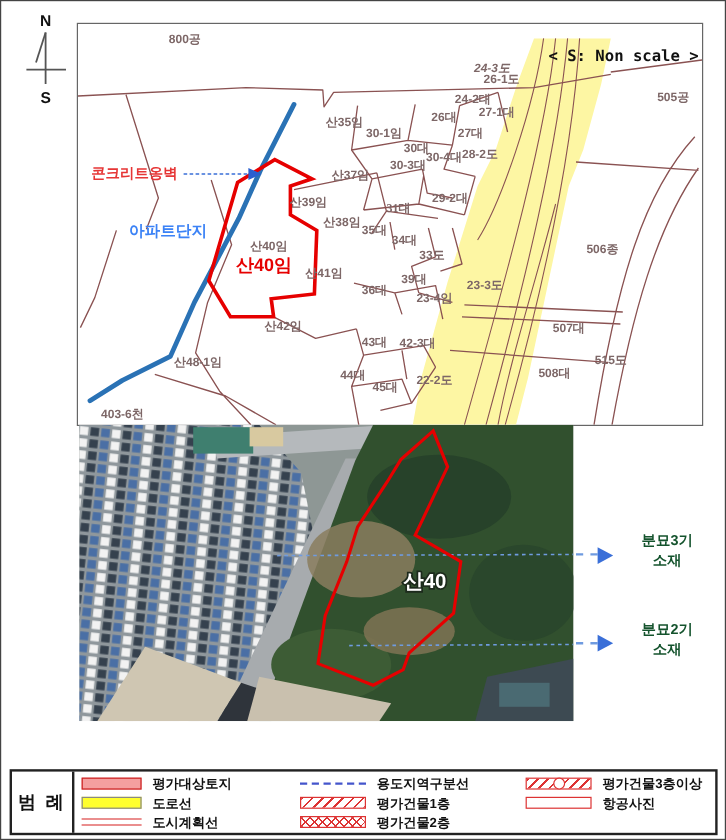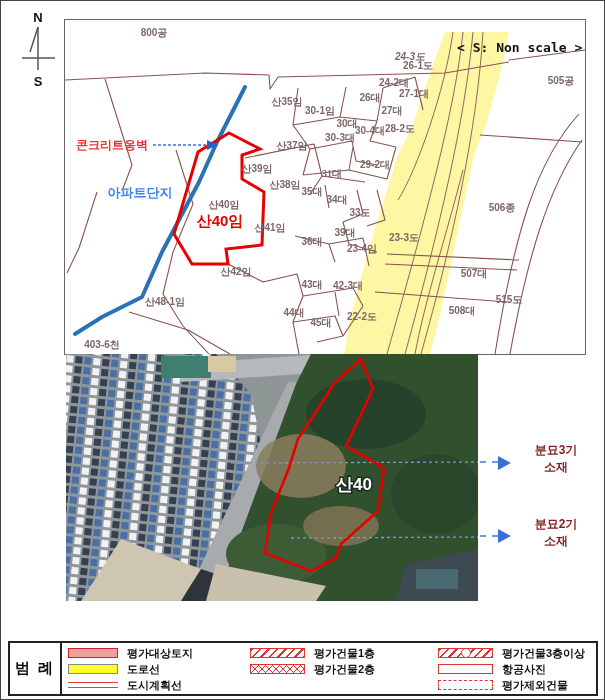--- a/index.html
+++ b/index.html
@@ -14,21 +14,21 @@
   #mapbox svg{position:absolute;left:0;top:0;}
   .plbl{position:absolute;transform:translate(-50%,-50%);white-space:nowrap;font-size:10px;color:#7d6767;font-weight:600;letter-spacing:0;}
   .lbl-subject{position:absolute;transform:translate(-50%,-50%);white-space:nowrap;font-size:15px;font-weight:bold;color:#e60000;}
   .lbl-wall{position:absolute;transform:translate(-50%,-50%);white-space:nowrap;font-size:12px;font-weight:bold;color:#e63535;}
   .lbl-apt{position:absolute;transform:translate(-50%,-50%);white-space:nowrap;font-size:13px;font-weight:bold;color:#3b82f6;}
   #scalenote{position:absolute;left:392px;top:20px;font-family:"DejaVu Sans Mono",monospace;font-size:13px;font-weight:bold;color:#111;white-space:nowrap;}
 
   
   #photo{position:absolute;left:65px;top:353px;width:412px;height:247px;overflow:hidden;}
   #aerial-title{position:absolute;left:333px;top:7px;width:74px;height:23px;background:rgba(233,229,244,.92);color:#7b4fa6;font-size:15px;font-weight:bold;display:flex;align-items:center;justify-content:center;letter-spacing:1px;}
-  .callout{position:absolute;width:64px;text-align:center;color:#7f1d1d;font-weight:bold;font-size:12px;line-height:17px;}
+  .callout{position:absolute;width:64px;text-align:center;color:#14532d;font-weight:bold;font-size:12px;line-height:17px;}
   .stub{position:absolute;width:18px;height:0;border-top:2px dashed #6f9be0;}
   .tri{position:absolute;width:0;height:0;border-top:7px solid transparent;border-bottom:7px solid transparent;border-left:13px solid #3a6fd8;}
 
   
   #notice{position:absolute;left:38px;top:612px;width:545px;color:#e60000;font-size:11.5px;font-weight:bold;line-height:1.25;}
 
   
   #legend{position:absolute;left:7px;top:640px;width:590px;height:55px;border:2px solid #222;box-sizing:border-box;background:#fff;}
   #legend-title{position:absolute;left:0;top:0;width:52px;height:100%;border-right:2px solid #222;box-sizing:border-box;display:flex;align-items:center;justify-content:center;font-size:15px;font-weight:bold;letter-spacing:2px;color:#111;}
   .lg-col{position:absolute;top:3px;display:flex;flex-direction:column;gap:2px;}
@@ -194,39 +194,39 @@
           <span class="sw sw-road"></span>
           <span class="lg-label">도로선</span>
         </div>
         <div class="lg-item">
           <span class="sw sw-cityplan"></span>
           <span class="lg-label">도시계획선</span>
         </div>
       </div>
     <div class="lg-col" id="lg-col-1">
         <div class="lg-item">
+          <span class="sw sw-zoneline"></span>
+          <span class="lg-label">용도지역구분선</span>
+        </div>
+        <div class="lg-item">
           <span class="sw sw-hatch1"></span>
           <span class="lg-label">평가건물1층</span>
         </div>
         <div class="lg-item">
           <span class="sw sw-hatch2"></span>
           <span class="lg-label">평가건물2층</span>
         </div>
       </div>
     <div class="lg-col" id="lg-col-2">
         <div class="lg-item">
           <span class="sw sw-hatch3">
             <i></i>
           </span>
           <span class="lg-label">평가건물3층이상</span>
         </div>
         <div class="lg-item">
           <span class="sw sw-outline"></span>
           <span class="lg-label">항공사진</span>
         </div>
-        <div class="lg-item">
-          <span class="sw sw-dashed-outline"></span>
-          <span class="lg-label">평가제외건물</span>
-        </div>
       </div>
   </div>
 
 </div>
 
 </body></html>

